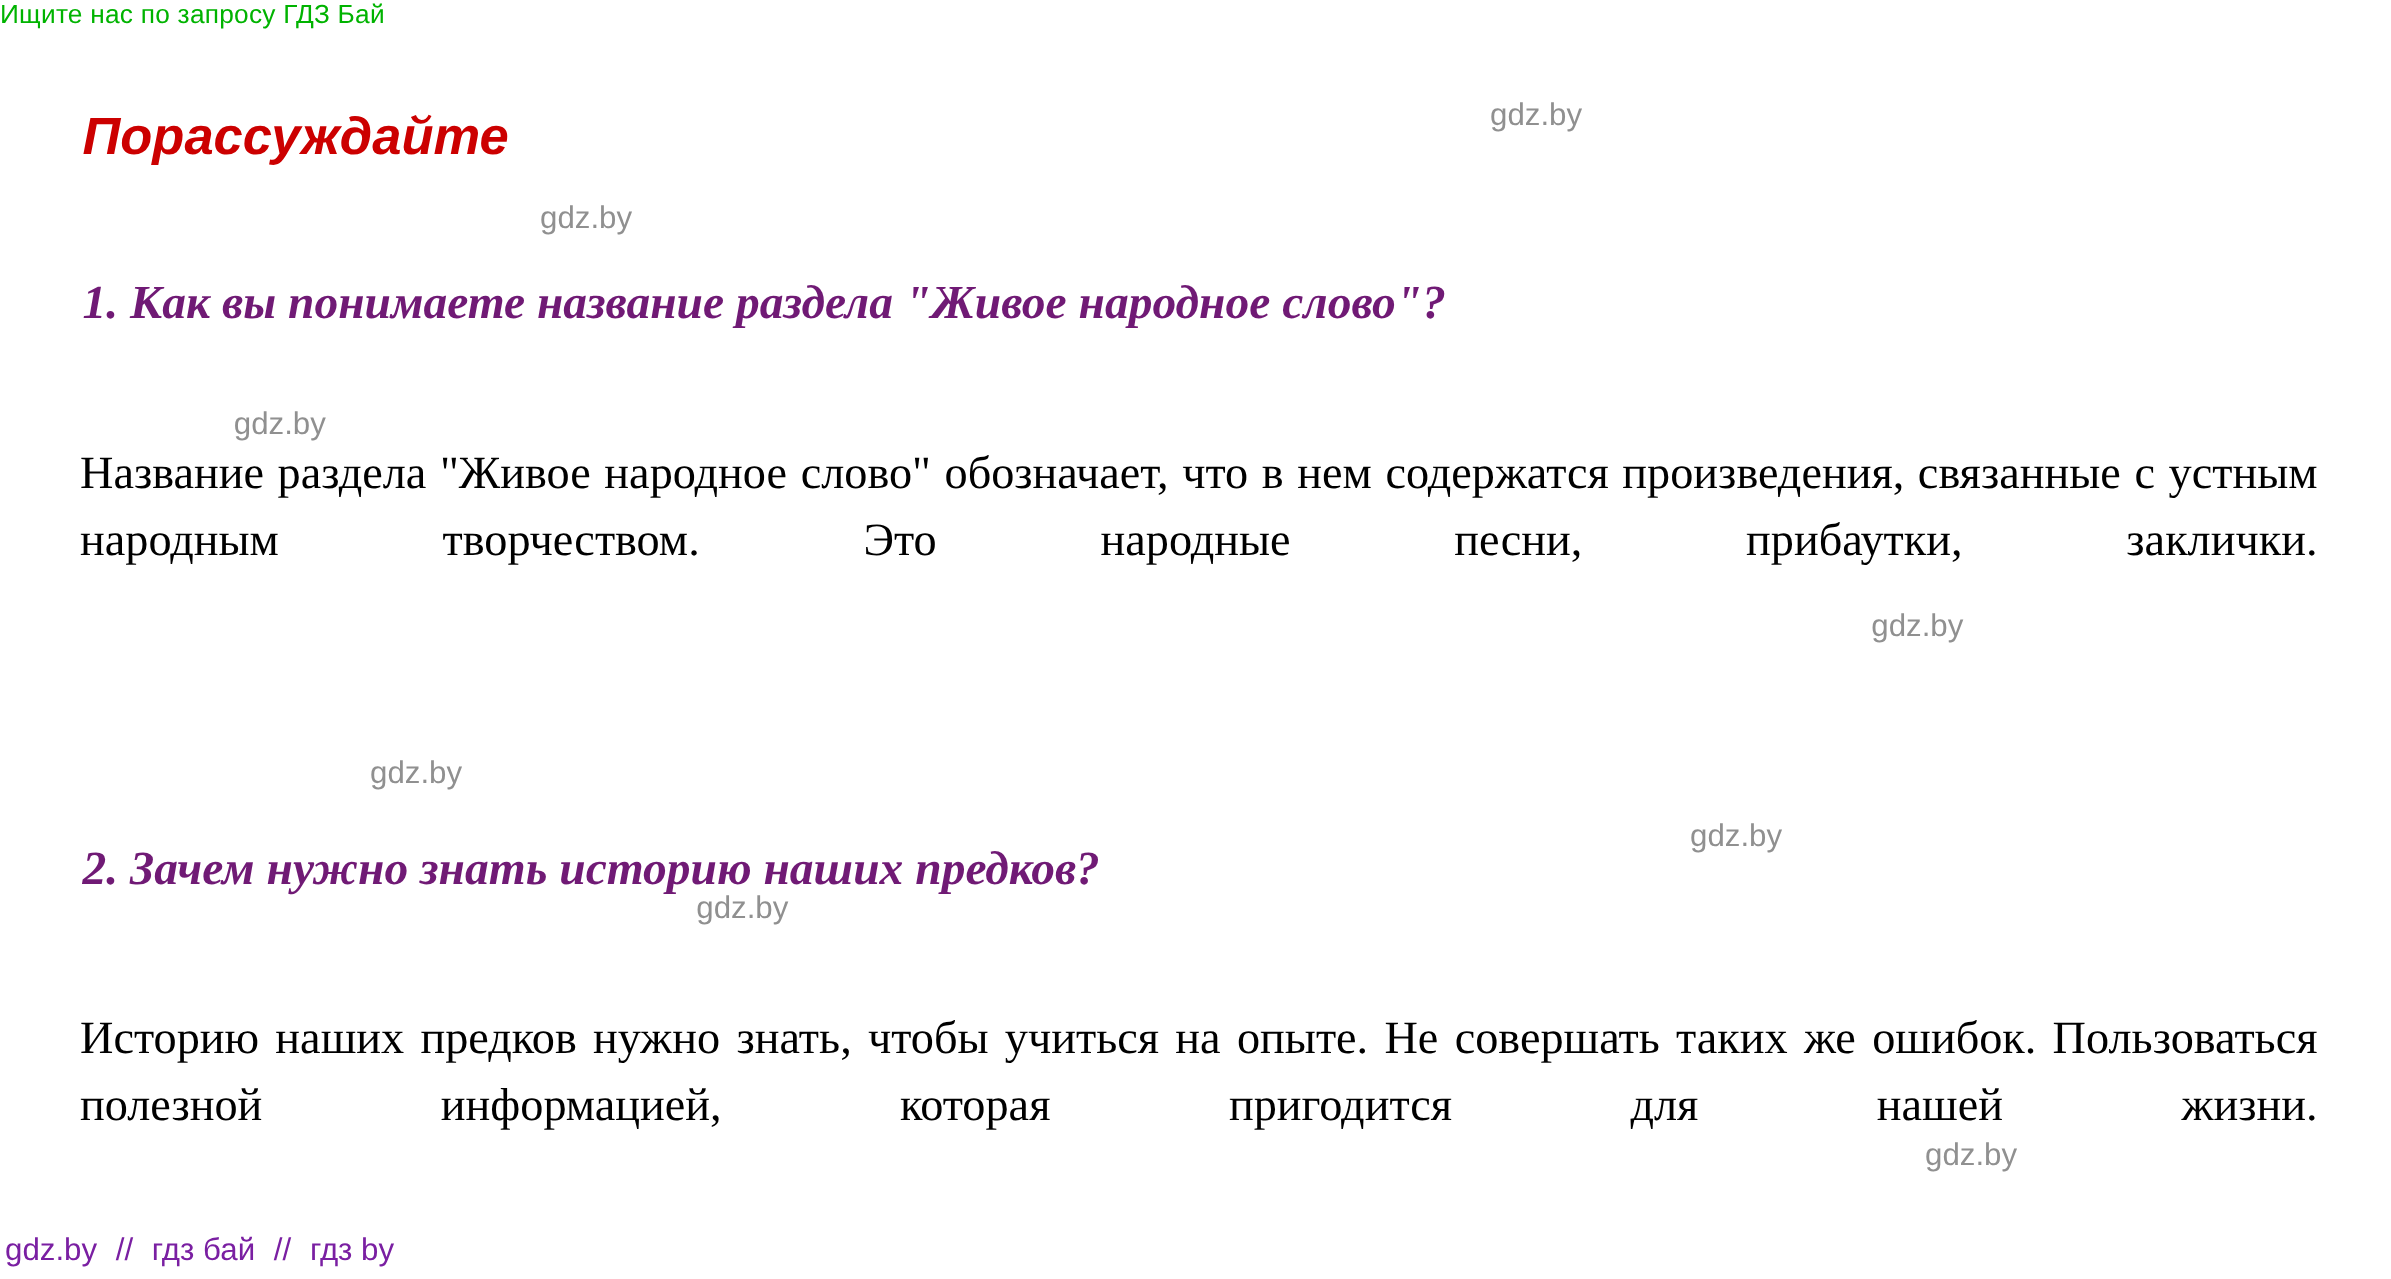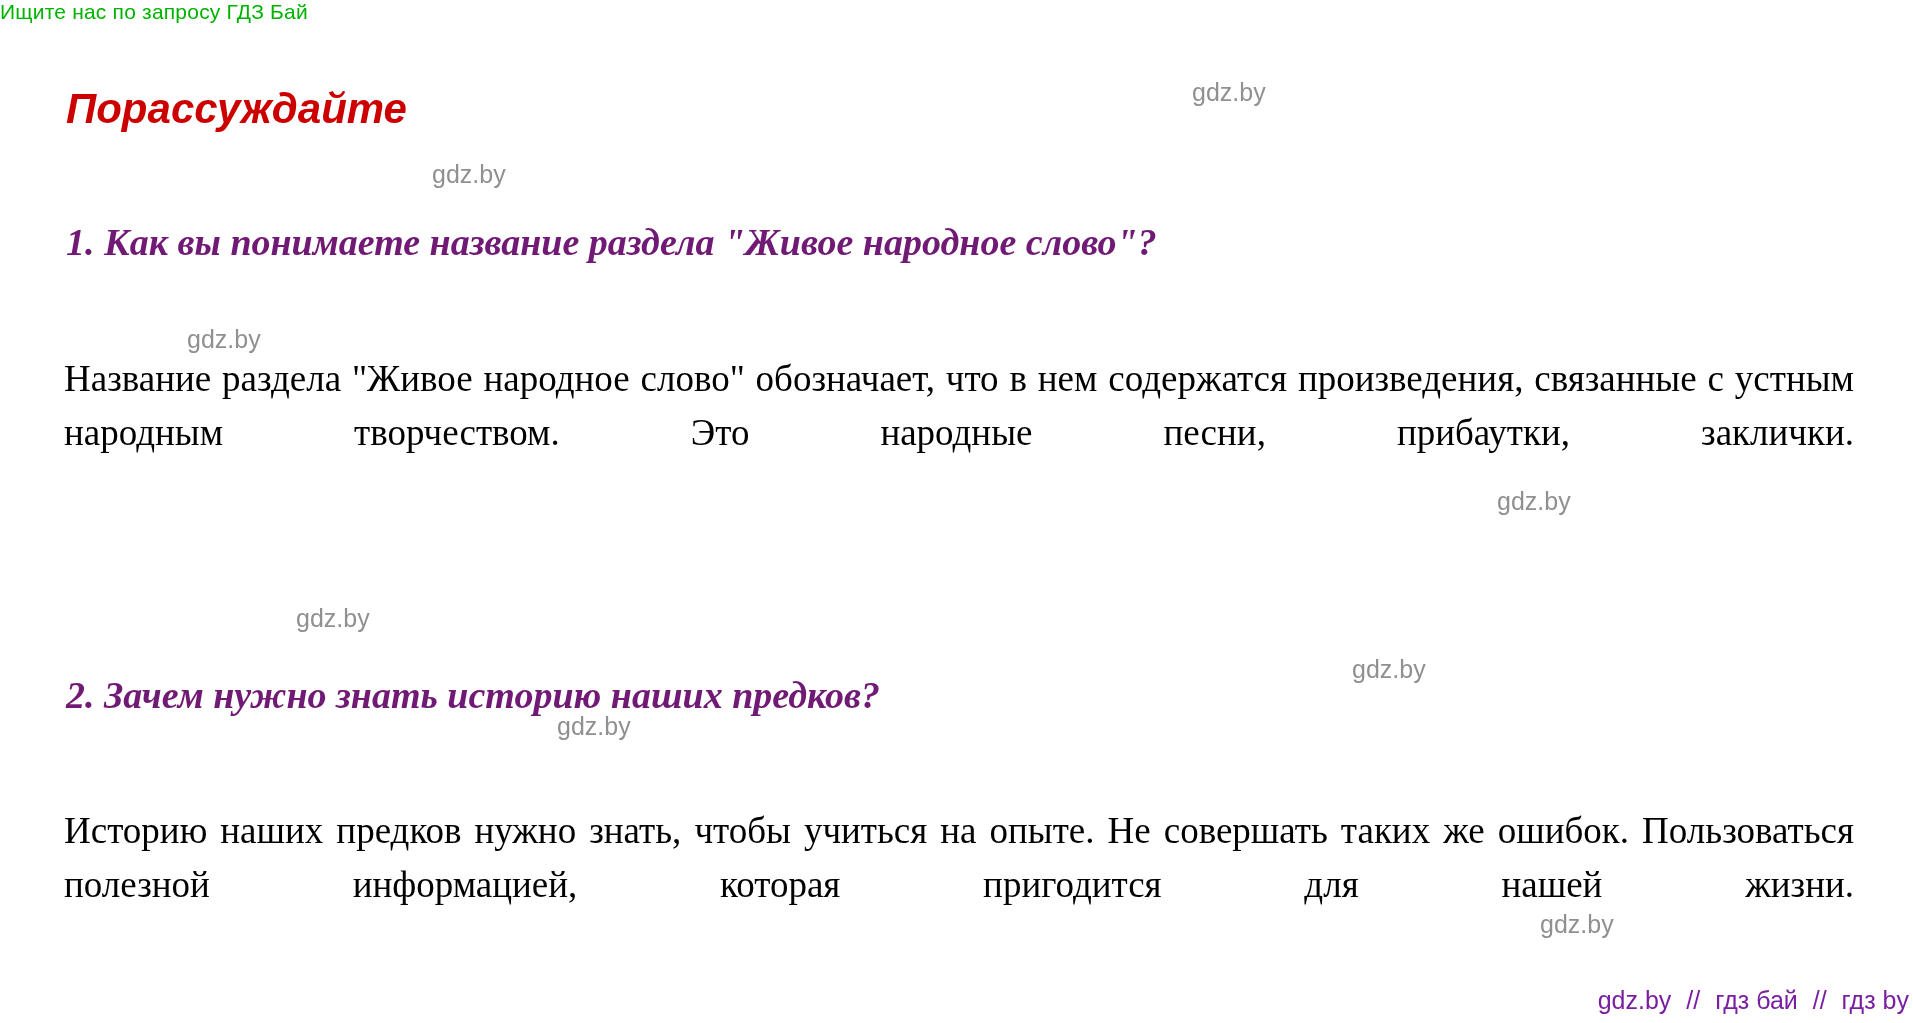--- a/index.html
+++ b/index.html
@@ -102,21 +102,21 @@
   .wm-6 { left: 1352px; top: 655px; font-size: 25px; }
   .wm-7 { left: 557px;  top: 712px; font-size: 25px; }
   .wm-8 { left: 1540px; top: 910px; font-size: 25px; }
 
   
   .bottom-bar {
     position: absolute;
     bottom: 8px;
     left: 0;
     width: 100%;
-    text-align: right;
+    text-align: left;
     font-family: "Liberation Sans", sans-serif;
     font-size: 25px;
     color: #7a1fa2;
   }
   .bottom-bar span { margin: 0 4px; }
   .bottom-sep { color: #7a1fa2; }
 </style>
 </head>
 <body>
 

